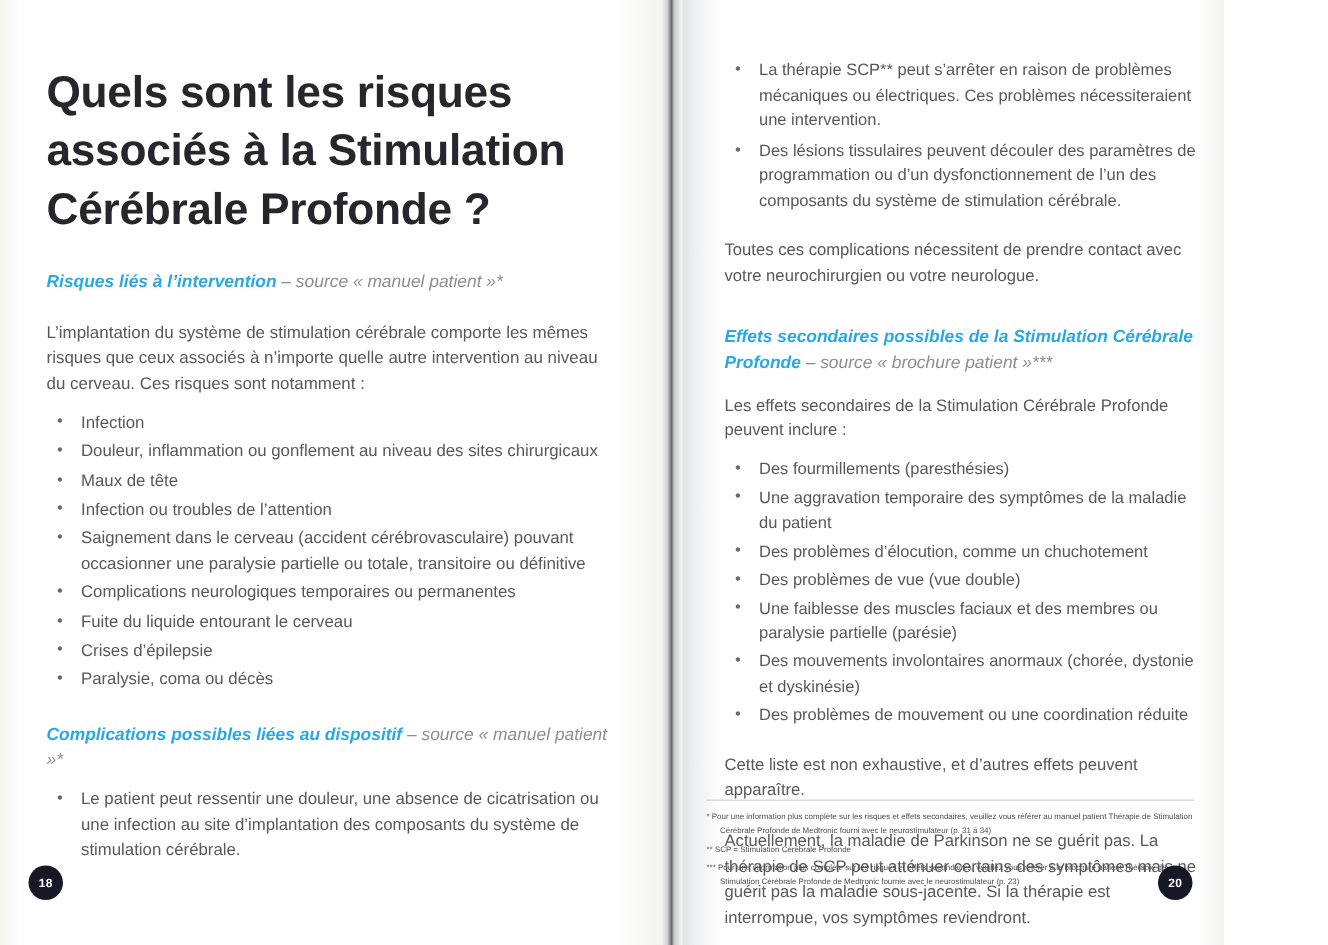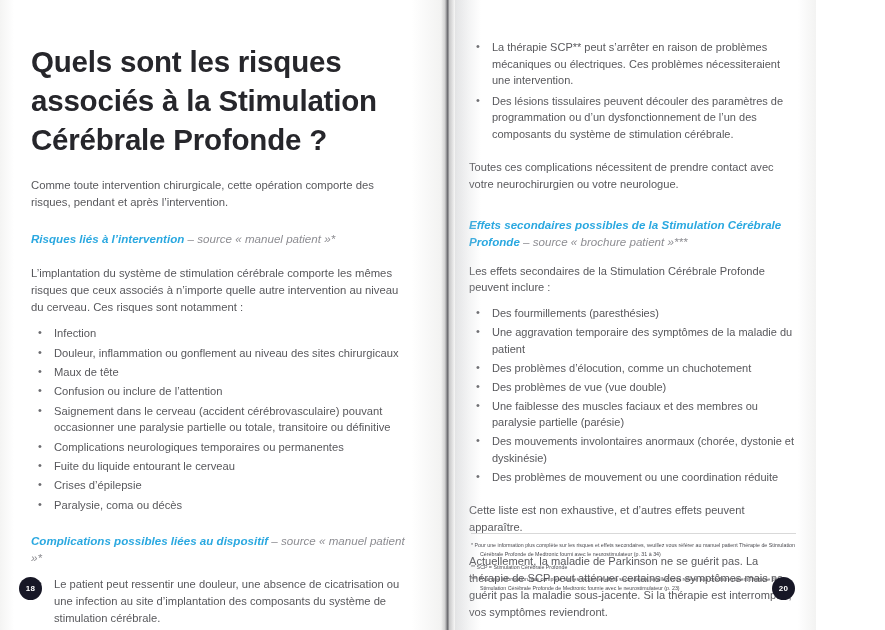--- a/index.html
+++ b/index.html
@@ -29,21 +29,21 @@
     background: #fdfdfd;
   }
   .page-left {
     width: 447px;
     padding: 28px 34px 0 31px;
     background:
       linear-gradient(to right, #f4f4f3 0px, #ffffff 14px, #ffffff 92%, #f0f0ef 100%);
   }
   .page-right {
     width: 369px;
-    padding: 28px 18px 0 22px;
+    padding: 28px 18px 0 36px;
     background:
       linear-gradient(to right, #e9e9e8 0px, #fbfbfb 10px, #ffffff 6%, #ffffff 95%, #f3f3f2 100%);
   }
   
   .gutter {
     position: absolute;
     top: 0;
     left: 441px;
     width: 14px;
     height: 100%;
@@ -162,33 +162,32 @@
 </style>
 </head>
 <body>
 
 <div class="spread">
 
   <div class="page page-left">
 
     <h1 class="doc-title">Quels sont les risques associés à la Stimulation Cérébrale Profonde ?</h1>
 
-    <p class="body">Comme toute intervention chirurgicale, cette opération comporte des risques, pendant et après l’intervention.</p>
 
     <h2 class="section">
       <span>Risques liés à l’intervention</span><span class="src"> – source « manuel patient »*</span>
     </h2>
 
     <p class="body">L’implantation du système de stimulation cérébrale comporte les mêmes risques que ceux associés à n’importe quelle autre intervention au niveau du cerveau. Ces risques sont notamment :</p>
 
     <ul class="bullets tight">
       <li>Infection</li>
       <li>Douleur, inflammation ou gonflement au niveau des sites chirurgicaux</li>
       <li>Maux de tête</li>
-      <li>Confusion ou inclure de l’attention</li>
+      <li>Infection ou troubles de l’attention</li>
       <li>Saignement dans le cerveau (accident cérébrovasculaire) pouvant occasionner une paralysie partielle ou totale, transitoire ou définitive</li>
       <li>Complications neurologiques temporaires ou permanentes</li>
       <li>Fuite du liquide entourant le cerveau</li>
       <li>Crises d’épilepsie</li>
       <li>Paralysie, coma ou décès</li>
     </ul>
 
     <h2 class="section">
       <span>Complications possibles liées au dispositif</span><span class="src"> – source « manuel patient »*</span>
     </h2>

